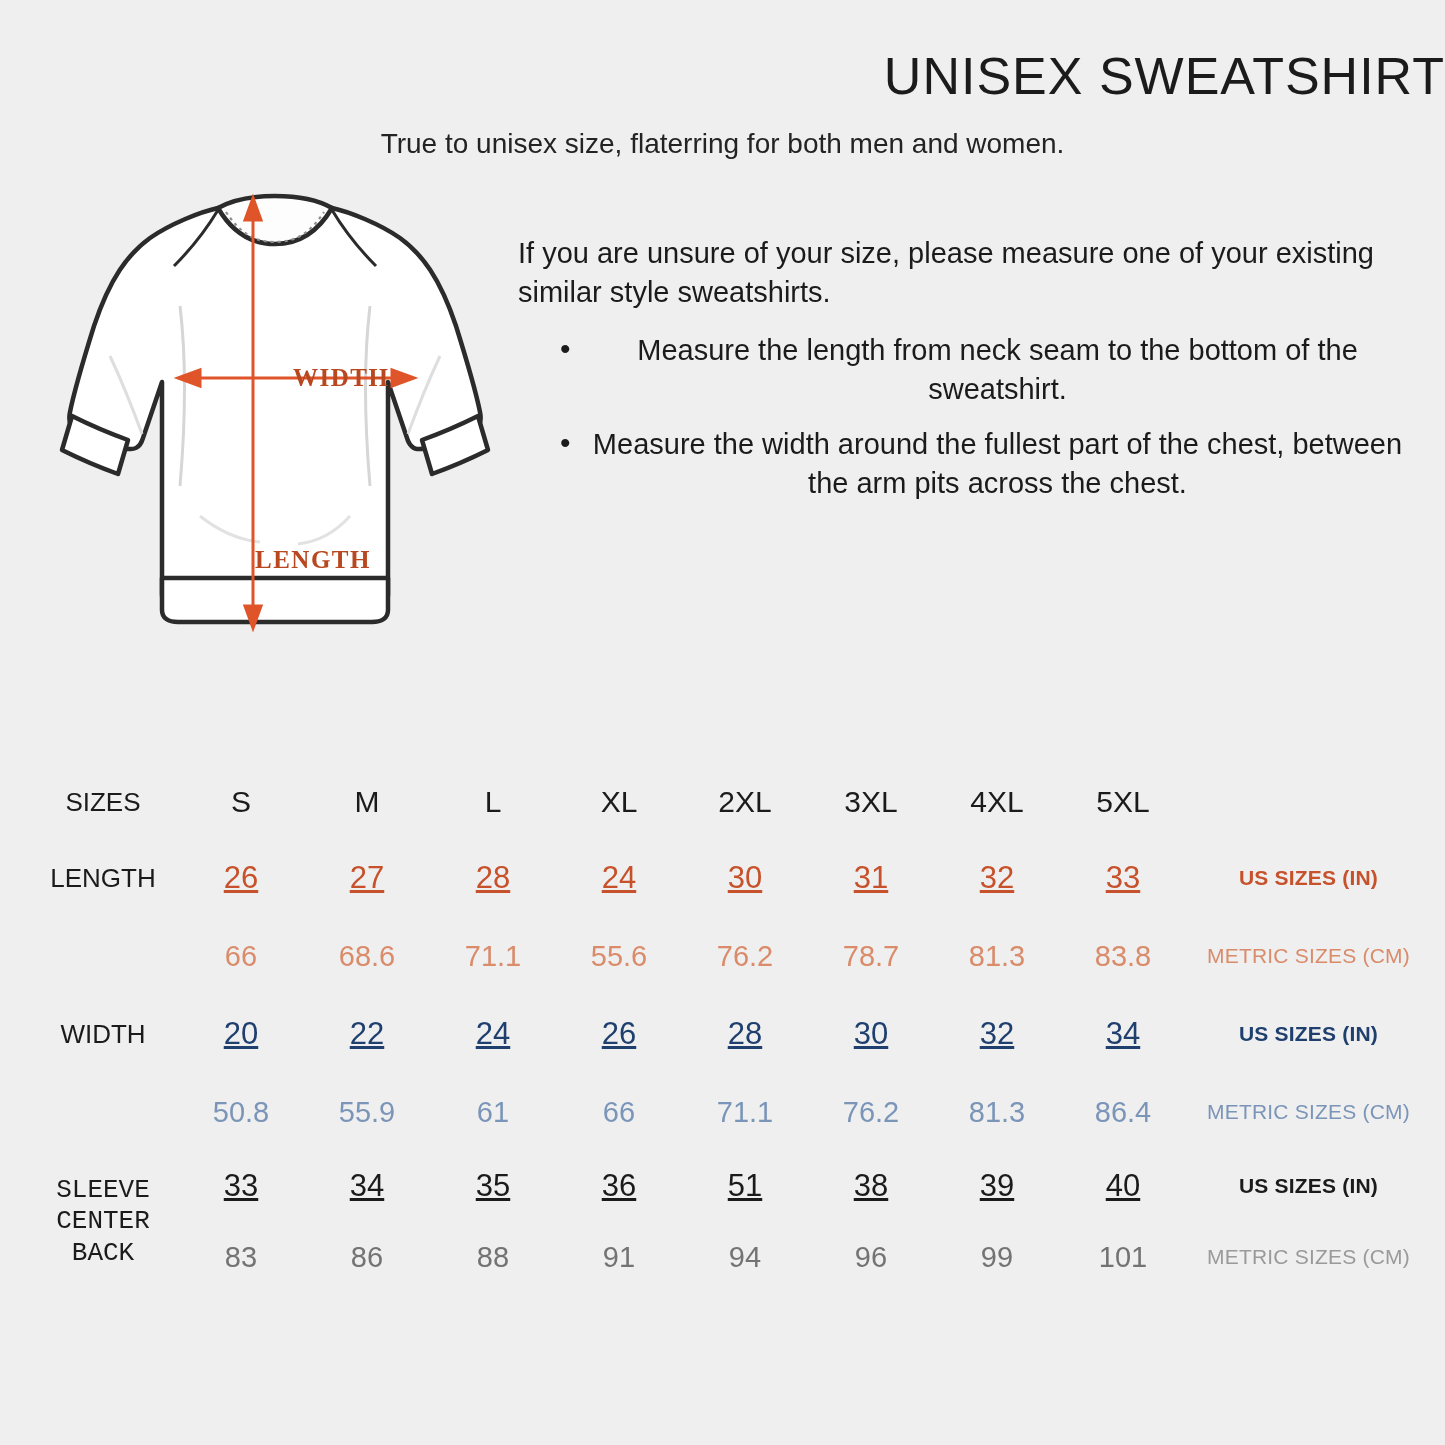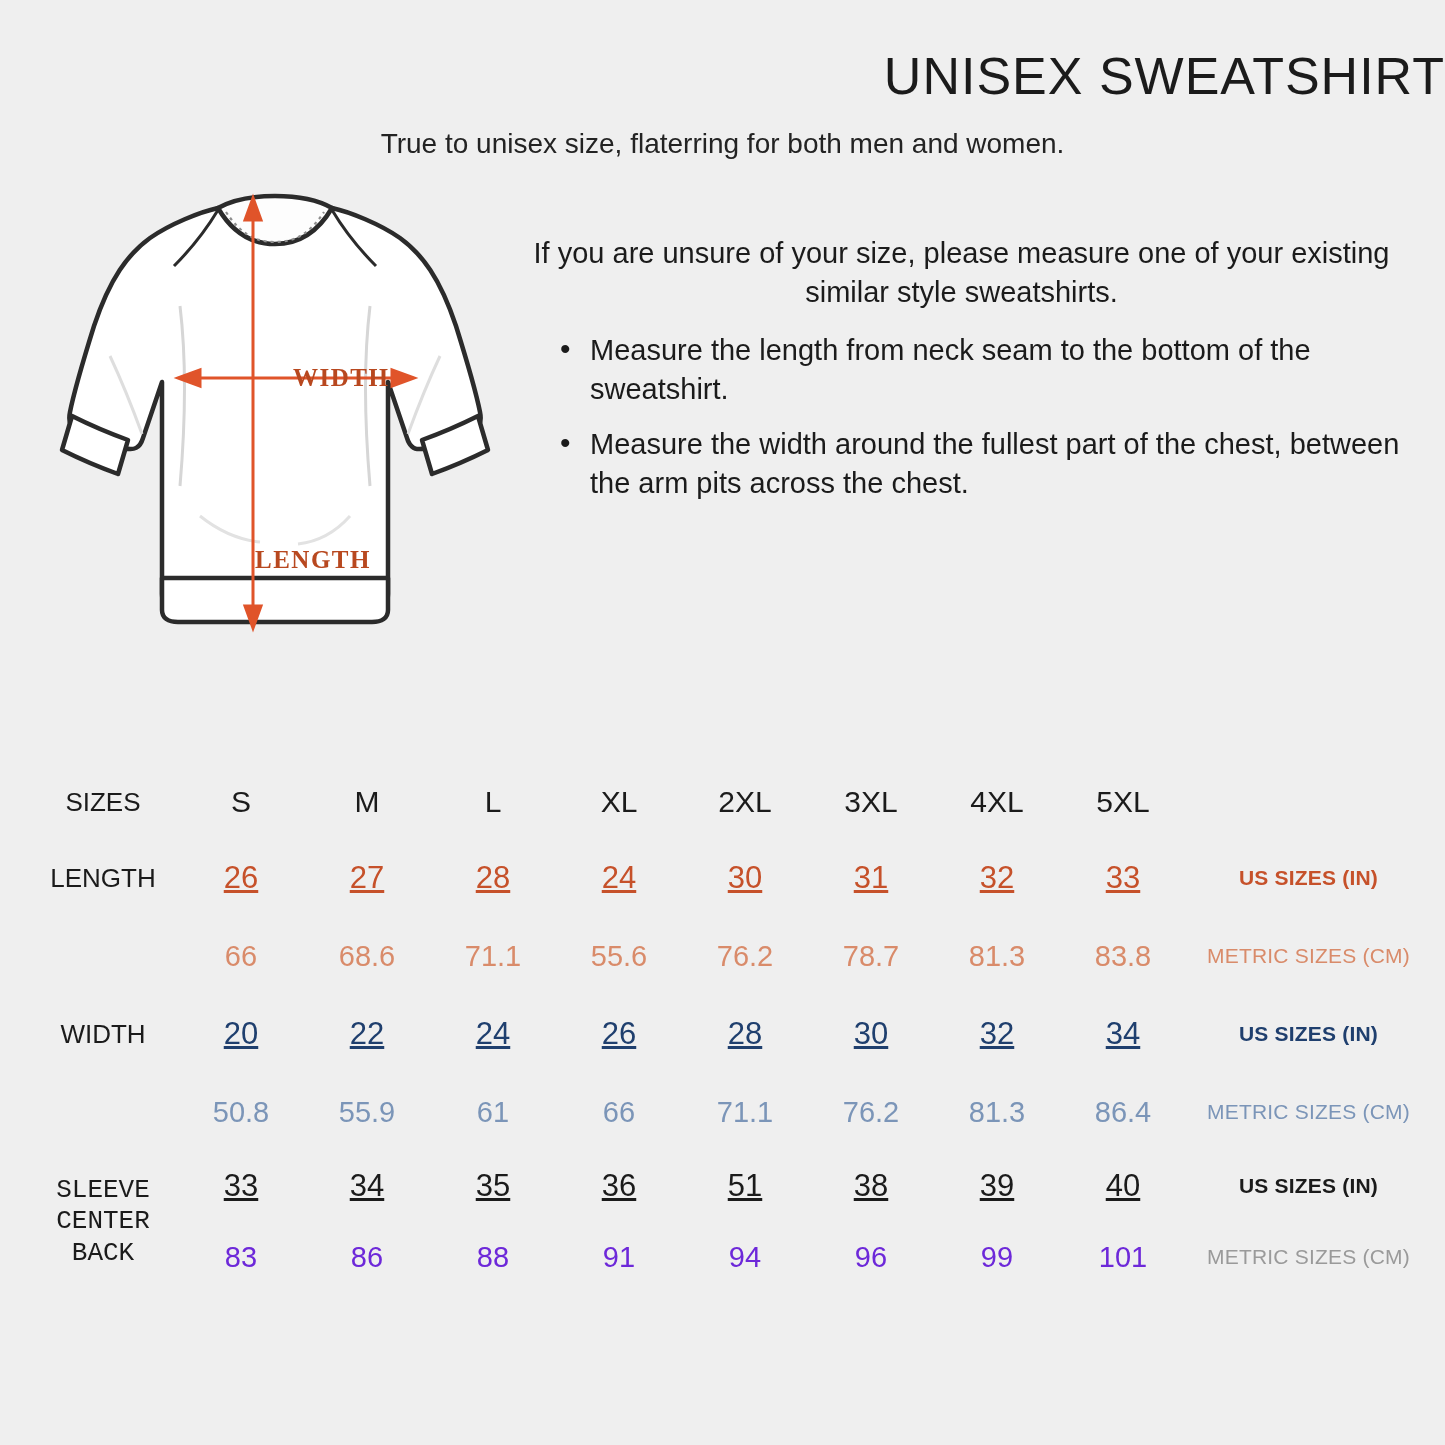--- a/index.html
+++ b/index.html
@@ -50,26 +50,26 @@
   .copy {
     flex: 1 1 auto;
     padding-top: 48px;
     padding-left: 18px;
   }
   .copy-lead {
     font-size: 29px;
     line-height: 1.36;
     margin: 0;
     color: #1b1b1b;
-    text-align: center;
   }
   ul.bullets {
     margin: 18px 0 16px 0;
     padding-left: 72px;
     list-style: none;
+    text-align: center;
   }
   ul.bullets li {
     position: relative;
     font-size: 29px;
     line-height: 1.35;
     margin-bottom: 16px;
     color: #1b1b1b;
   }
   ul.bullets li::before {
     content: "\2022";
@@ -128,21 +128,21 @@
   .row-sleeve-cm td { height: 72px; }
 
   .val-in { font-size: 31px; font-weight: bold; text-decoration: underline; }
   .val-cm { font-size: 29px; font-weight: 400; }
 
   .orange-in  { color: #c6512a; }
   .orange-cm  { color: #d98b6a; }
   .blue-in    { color: #1f3f6e; }
   .blue-cm    { color: #7b95b8; }
   .gray-in    { color: #1b1b1b; }
-  .gray-cm    { color: #6d28d9; }
+  .gray-cm    { color: #737373; }
 
   .unit.orange-in { color: #c6512a; font-weight: bold; }
   .unit.orange-cm { color: #d98b6a; }
   .unit.blue-in   { color: #1f3f6e; font-weight: bold; }
   .unit.blue-cm   { color: #7b95b8; }
   .unit.gray-in   { color: #1b1b1b; font-weight: bold; }
   .unit.gray-cm   { color: #9a9a9a; }
 
   .sleeve-label { line-height: 1.2; font-size: 26px; font-family: Liberation Mono, monospace; }
 </style>

